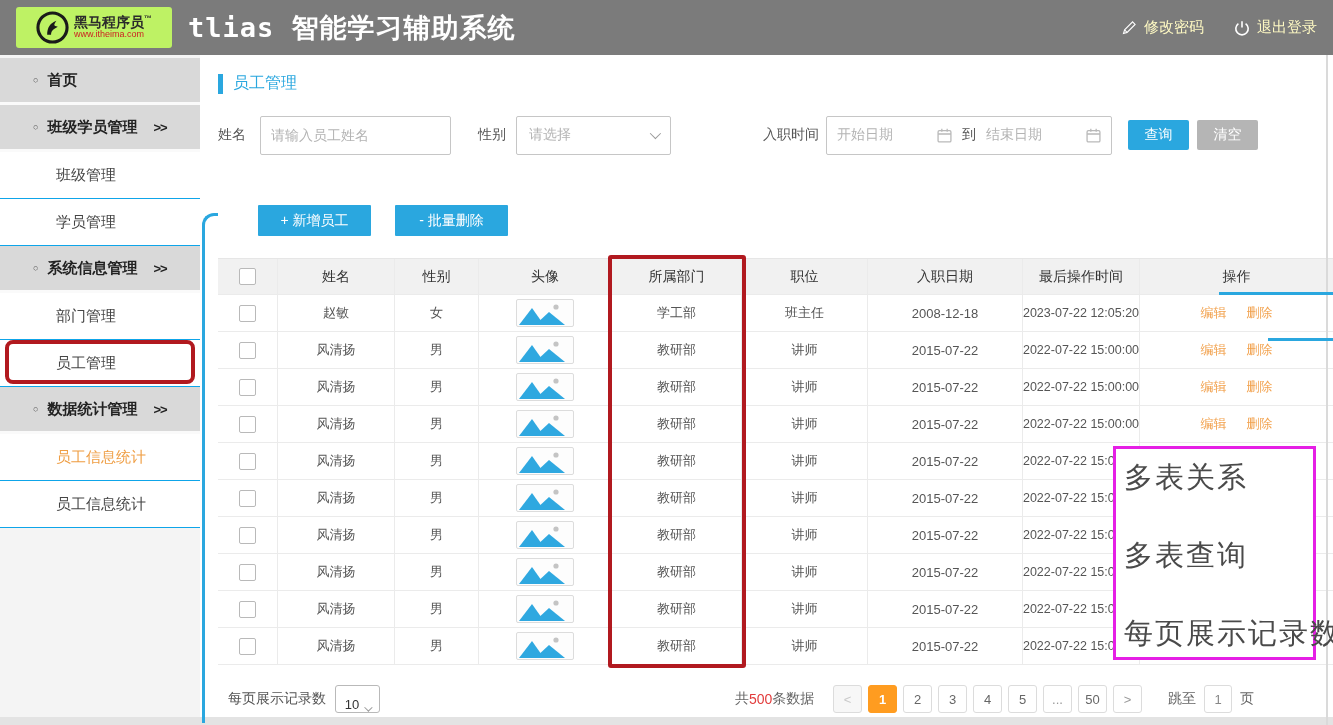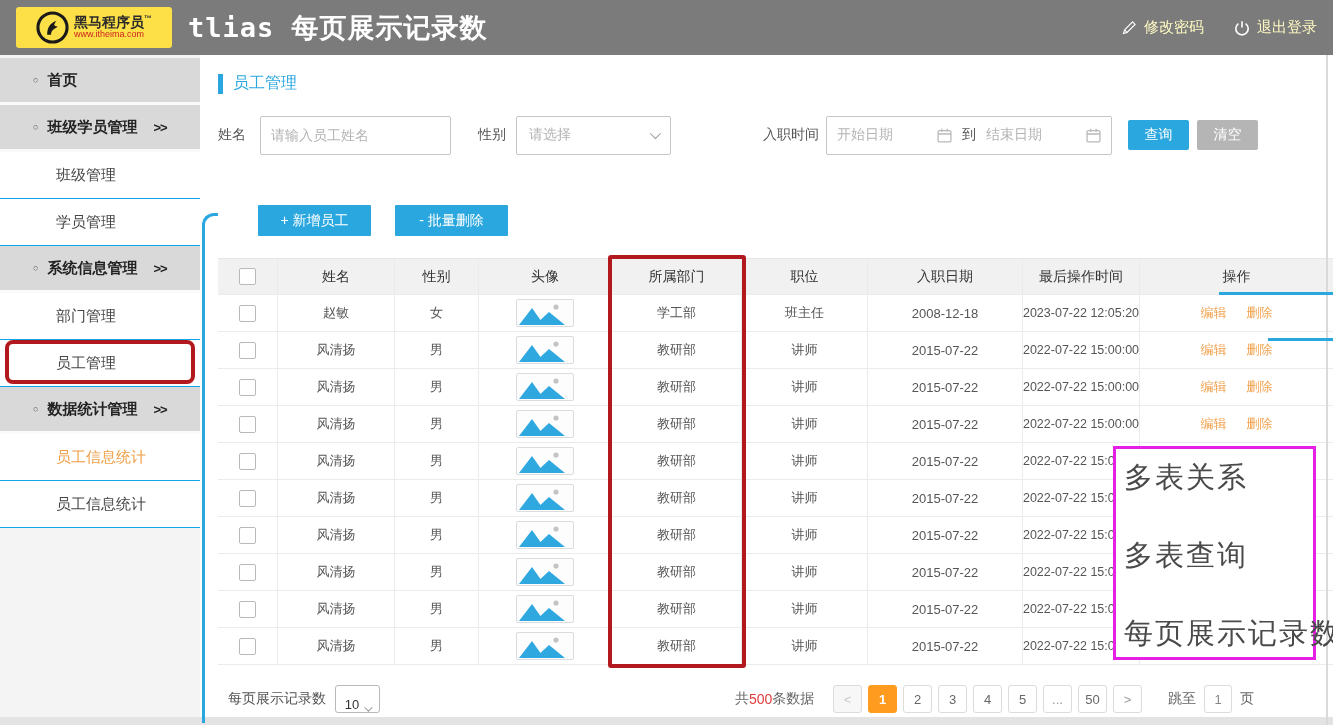--- a/index.html
+++ b/index.html
@@ -3,21 +3,21 @@
 <meta charset="utf-8">
 <style>
   * { margin:0; padding:0; box-sizing:border-box; }
   html,body { width:1333px; height:725px; }
   body { font-family:"Liberation Sans","DejaVu Sans",sans-serif; background:#fff; }
   .app { position:relative; width:1333px; height:725px; overflow:hidden; background:#fff; }
 
   
   .topbar { position:absolute; left:0; top:0; right:0; height:55px; background:#7b7b7b;
             display:flex; align-items:center; padding:0 16px; }
-  .logo { width:156px; height:41px; background:#fde047; border-radius:3px; display:flex;
+  .logo { width:156px; height:41px; background:#bef264; border-radius:3px; display:flex;
           align-items:center; justify-content:center; gap:5px; flex:none; }
   .logo-icon svg { display:block; }
   .logo-text { display:flex; flex-direction:column; line-height:1.05; }
   .logo-brand { font-size:14px; font-weight:bold; color:#2b2b2b; }
   .logo-brand sup { font-size:8px; }
   .logo-site { font-size:9px; color:#cc2222; }
   .app-title { margin-left:16px; color:#fff; font-weight:bold; font-size:27px; letter-spacing:1px;
                font-family:"DejaVu Sans Mono","Liberation Sans",sans-serif; }
   .top-actions { margin-left:auto; display:flex; align-items:center; gap:30px; }
   .top-link { display:flex; align-items:center; gap:7px; color:#fef9c3; font-size:15px; cursor:pointer; }
@@ -133,21 +133,21 @@
         <svg width="33" height="33" viewBox="0 0 34 34">
           <circle cx="17" cy="17" r="15" fill="none" stroke="#1a1a1a" stroke-width="3.2"></circle>
           <path d="M11.5 24.5 C11.5 17 14.5 12.5 21 10 C18.5 14 17.5 15 22.5 16.2 C19 18.5 15.5 19.5 15.5 24.5 Z" fill="#1a1a1a"></path>
         </svg>
       </span>
       <span class="logo-text">
         <span class="logo-brand"><span>黑马程序员</span><sup>™</sup></span>
         <span class="logo-site">www.itheima.com</span>
       </span>
     </div>
-    <div class="app-title">tlias 每页展示记录数</div>
+    <div class="app-title">tlias 智能学习辅助系统</div>
     <div class="top-actions">
       <div class="top-link">
         <span class="icon">
           <svg width="16" height="16" viewBox="0 0 16 16">
               <path d="M2.5 13.5 L3.6 9.9 L11.6 1.9 L14.1 4.4 L6.1 12.4 Z M3.6 9.9 L6.1 12.4" fill="none" stroke="#fff" stroke-width="1.1"></path>
             </svg>
         </span>
         <span>修改密码</span>
       </div>
       <div class="top-link">

